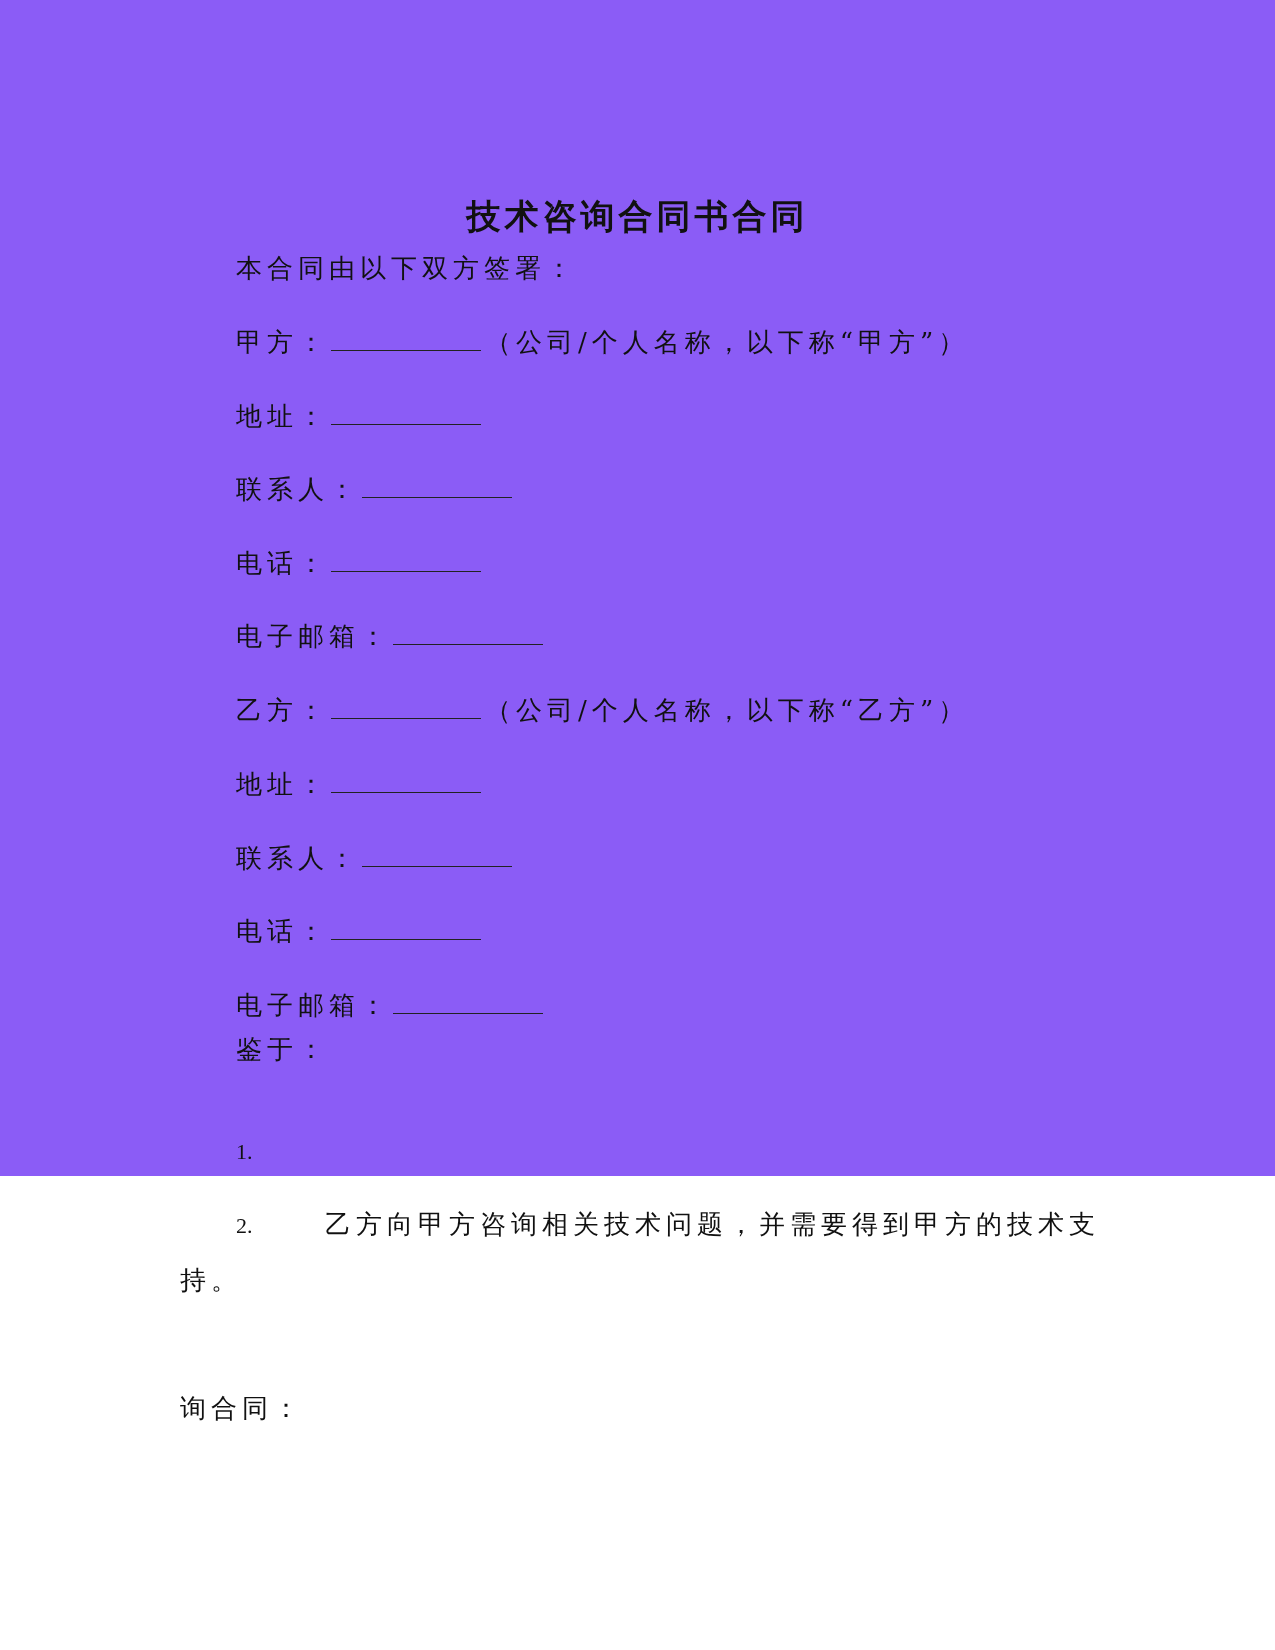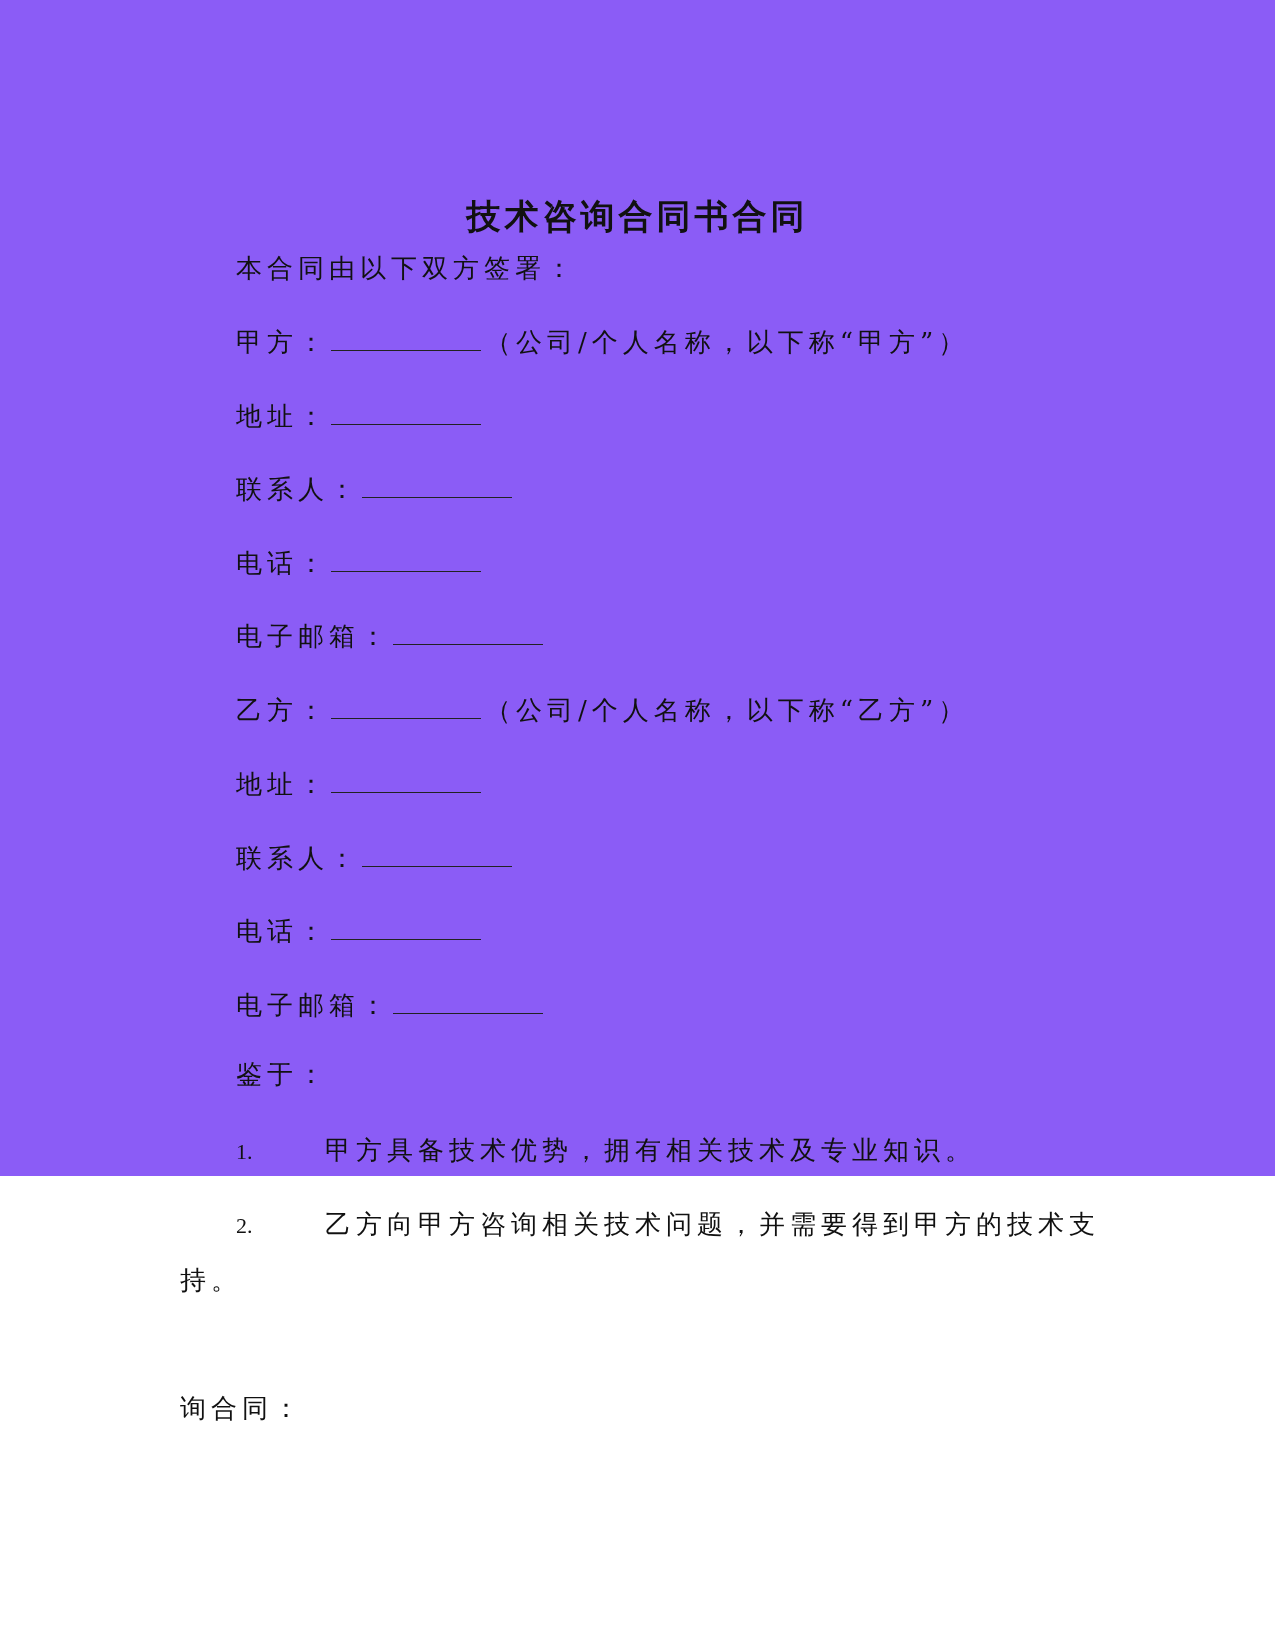--- a/index.html
+++ b/index.html
@@ -55,24 +55,23 @@
   </div>
 
   <div class="line" style="left:236px; top:911px;">
     <span>电话：</span><span class="blank" style="width:150px;"></span>
   </div>
 
   <div class="line" style="left:236px; top:985px;">
     <span>电子邮箱：</span><span class="blank" style="width:150px;"></span>
   </div>
 
-  <div class="line" style="left:236px; top:1056px;text-align:right;">鉴于：</div>
+  <div class="line" style="left:236px; top:1031px;text-align:right;">鉴于：</div>
 
   <div class="num" style="left:236px; top:1134px;">1.</div>
-  <div class="line" style="left:325px; top:1132px;">甲方具备技术优势，拥有相关技术及专业知识。</div>
 
   <div class="num" style="left:236px; top:1208px;">2.</div>
   <div class="line" style="left:325px; top:1206px;text-align:center;">乙方向甲方咨询相关技术问题，并需要得到甲方的技术支</div>
   <div class="line" style="left:180px; top:1262px;">持。</div>
 
   <div class="line" style="left:180px; top:1390px;">询合同：</div>
 
 </div>
 
 </body></html>

